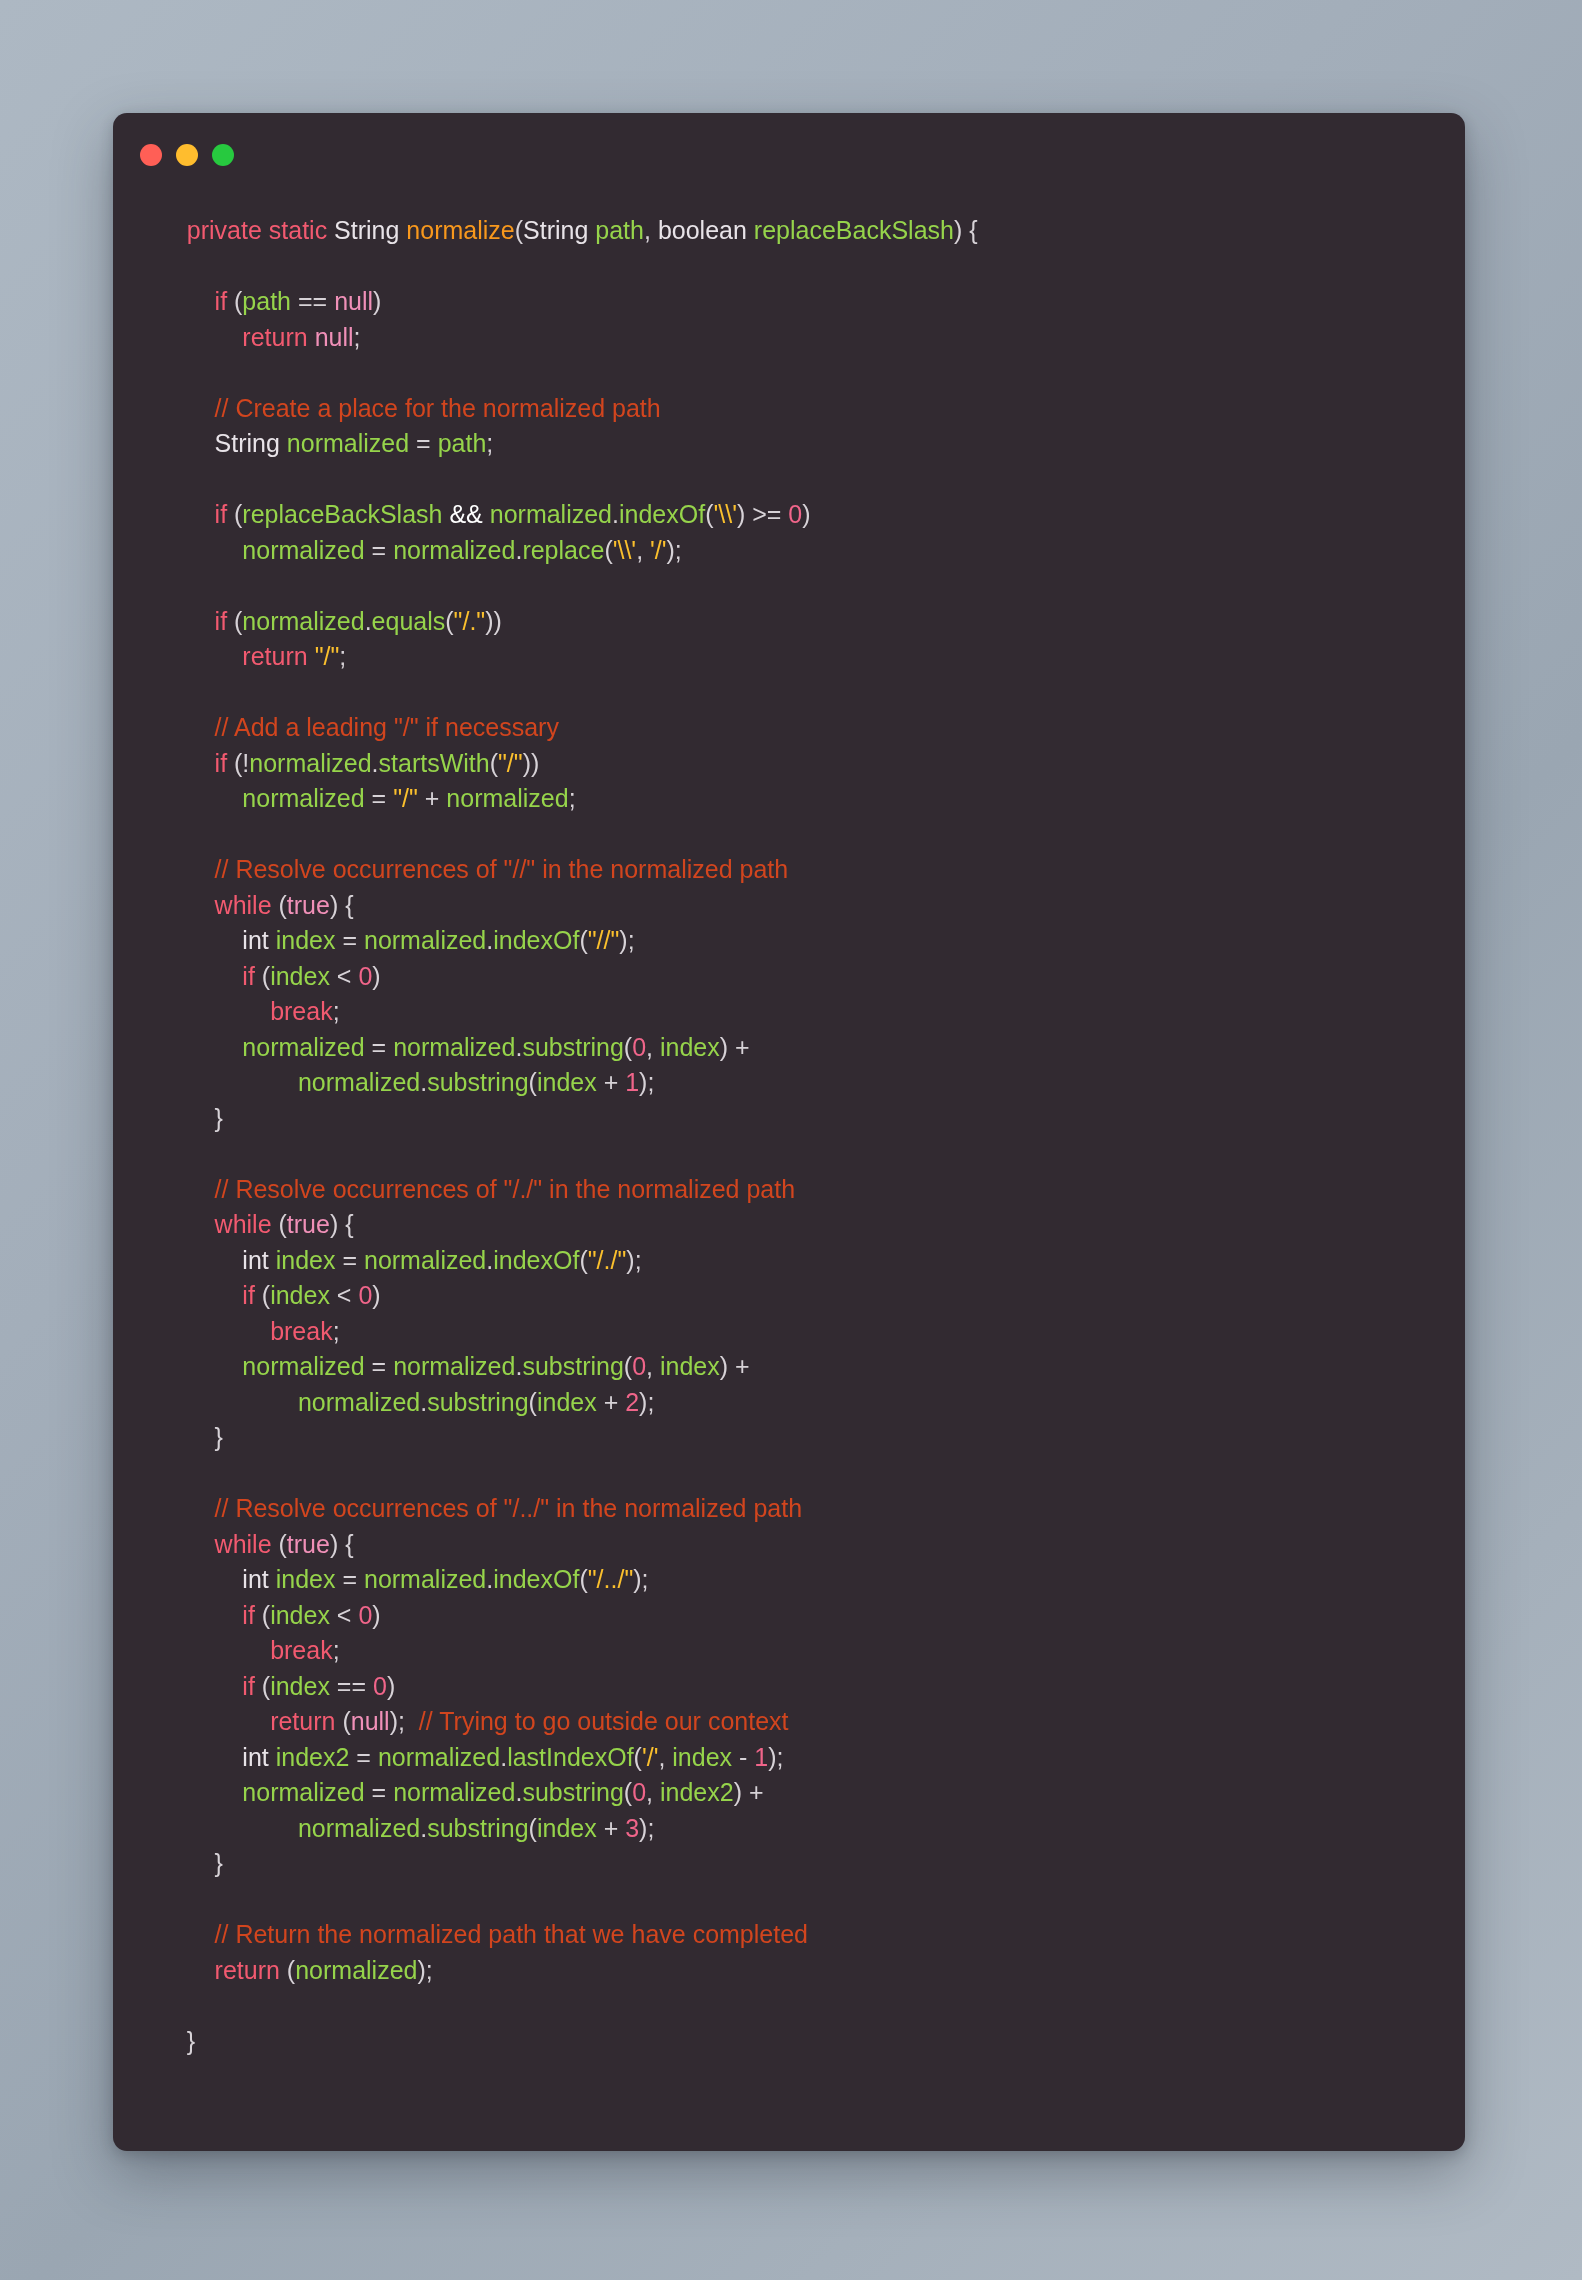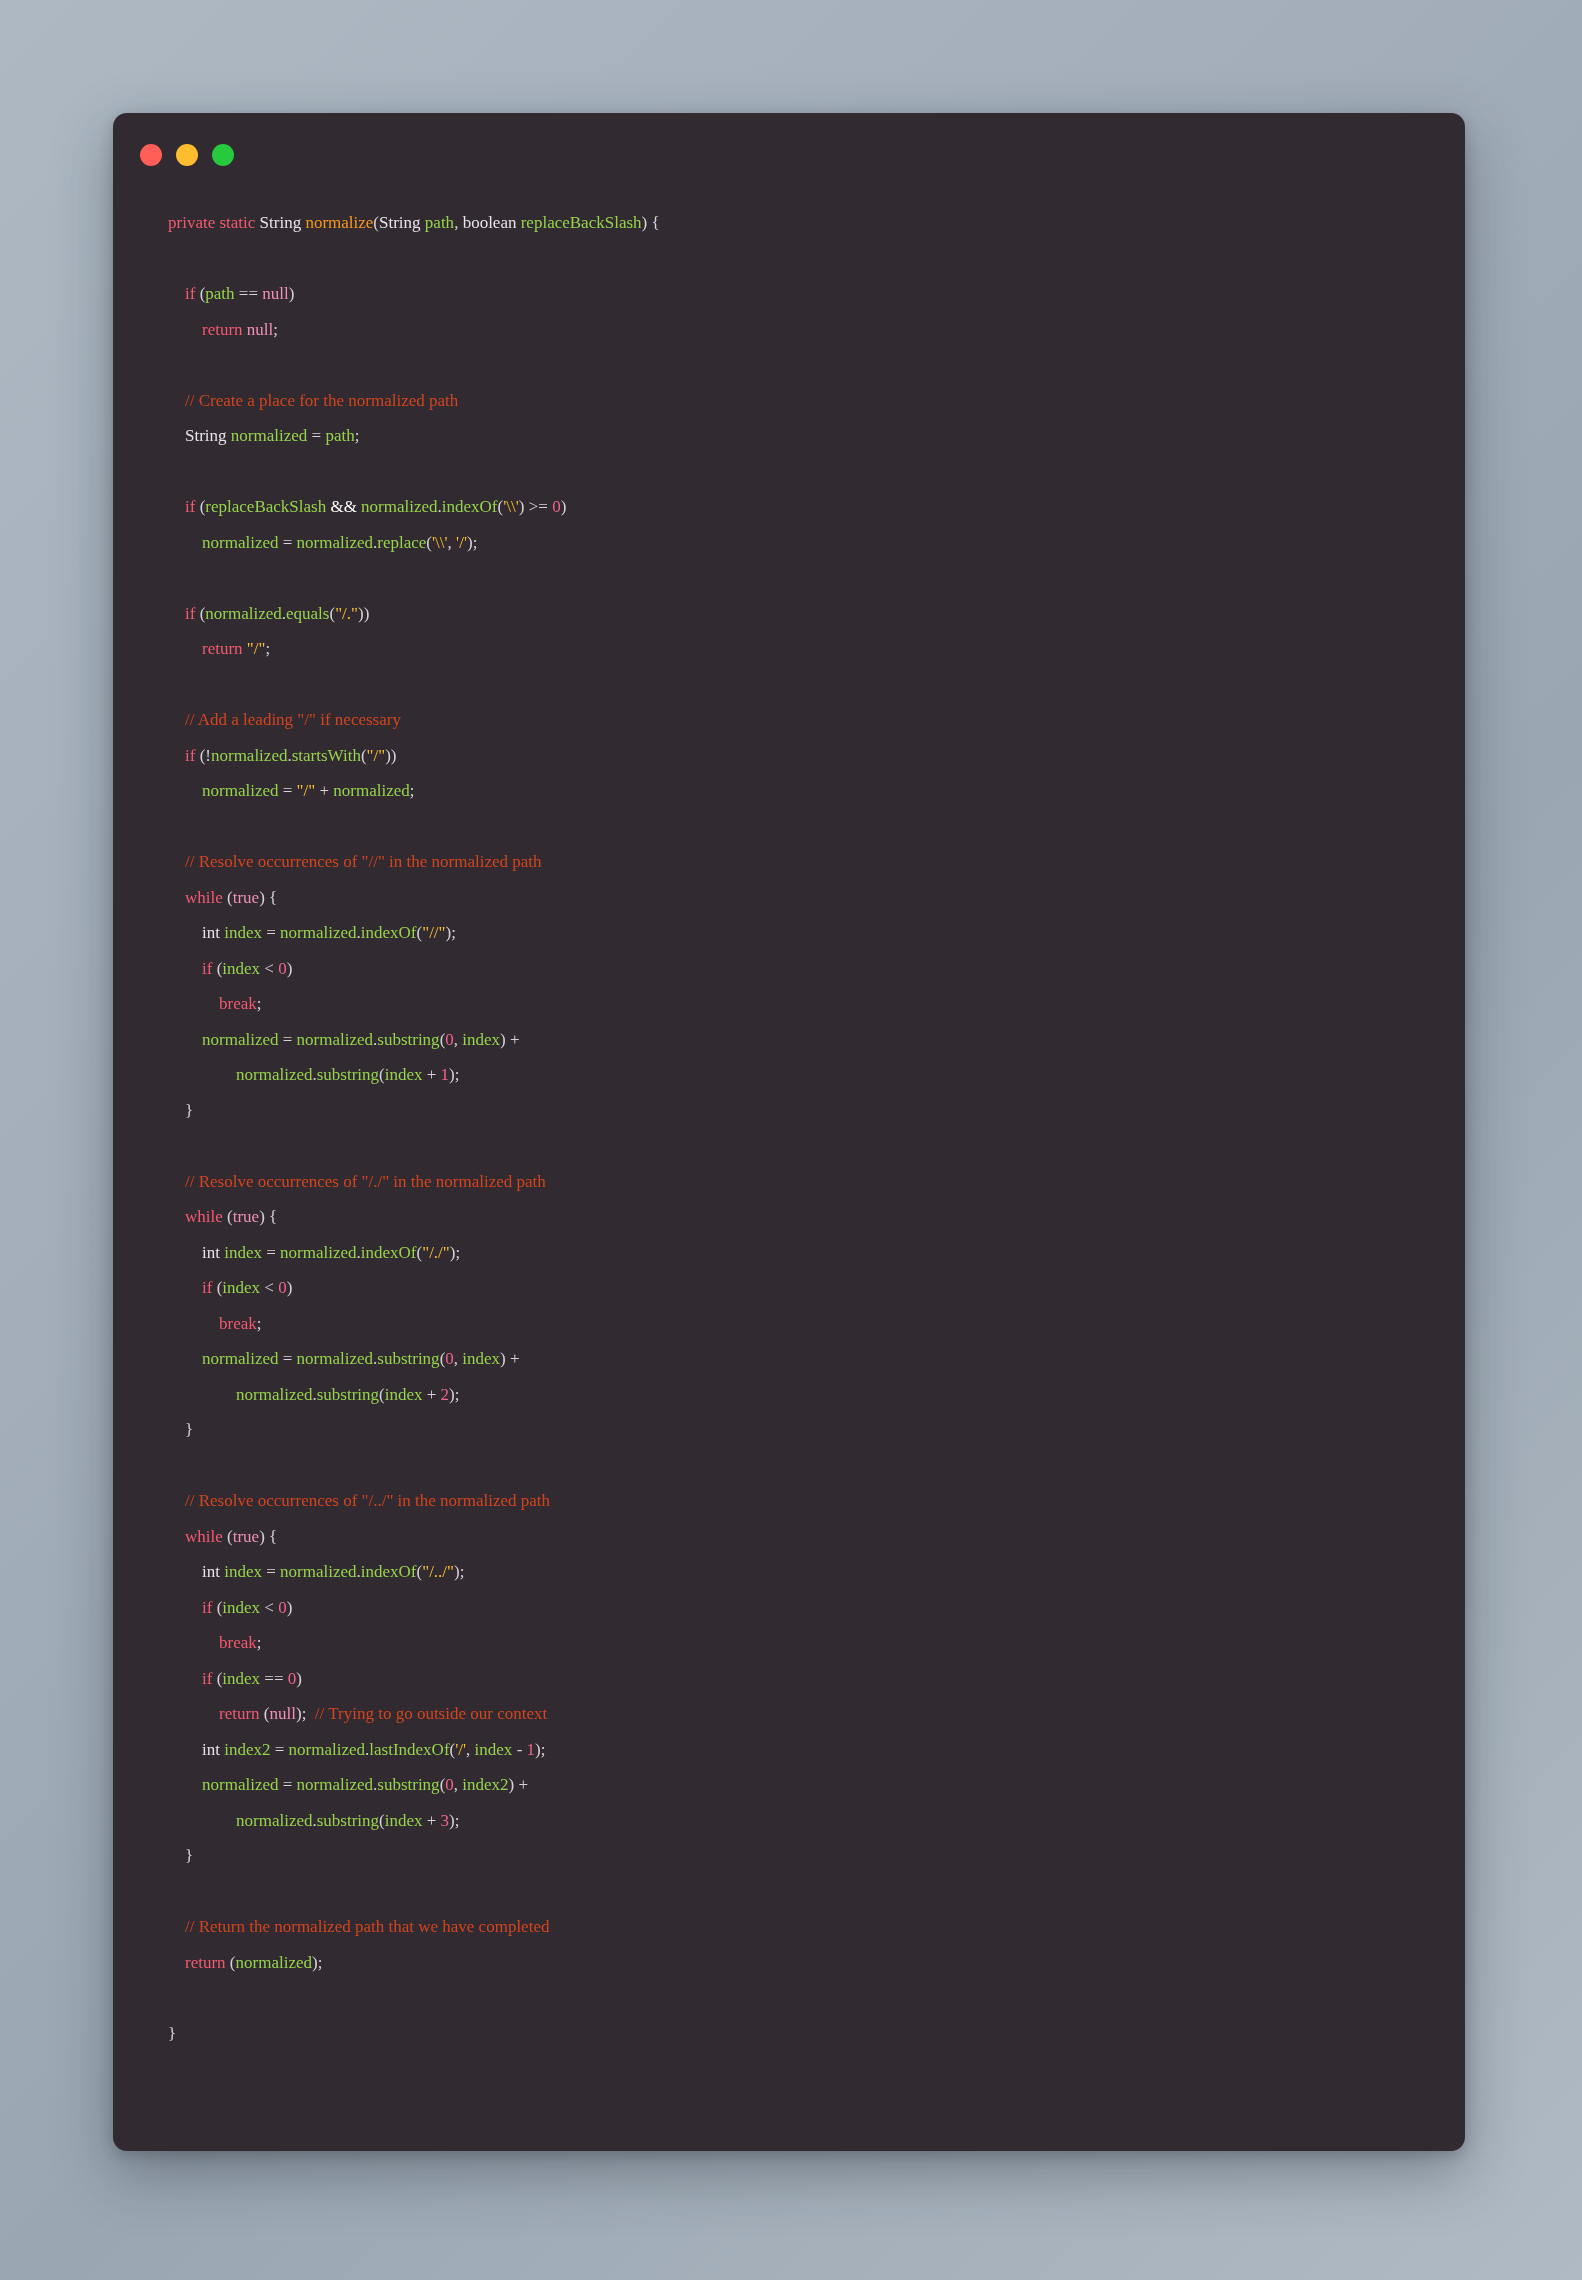--- a/index.html
+++ b/index.html
@@ -38,23 +38,23 @@
   .dot { width: 22px; height: 22px; border-radius: 50%; display: block; }
   .dot.red    { background: #ff5f56; }
   .dot.yellow { background: #ffbd2e; }
   .dot.green  { background: #27c93f; }
 
   #code-area {
     padding: 18px 34px 40px 34px;
   }
 
   pre.code {
-    margin: 4px;
-    font-family: Liberation Serif, serif;
-    font-size: 17px;
+    margin: 12px;
+    font-family: Liberation Sans, sans-serif;
+    font-size: 25px;
     line-height: 35.5px;
     letter-spacing: 0px;
     white-space: pre;
     color: #e6e1e6;
     -webkit-font-smoothing: antialiased;
   }
 
   
   .kw   { color: #f25a70; }   
   .typ  { color: #e8e3e8; }   

